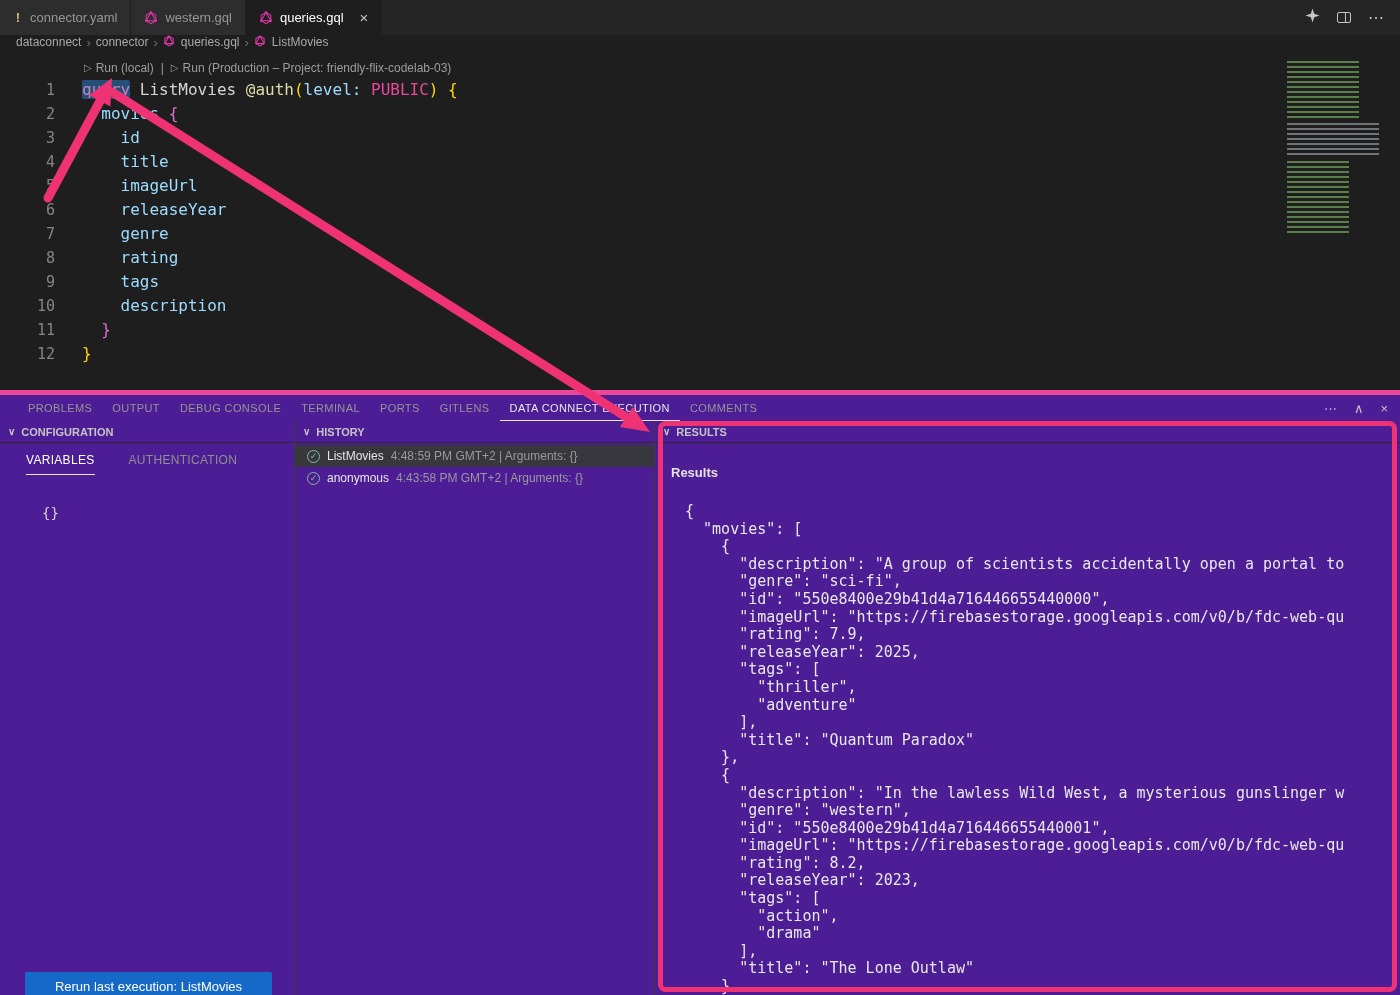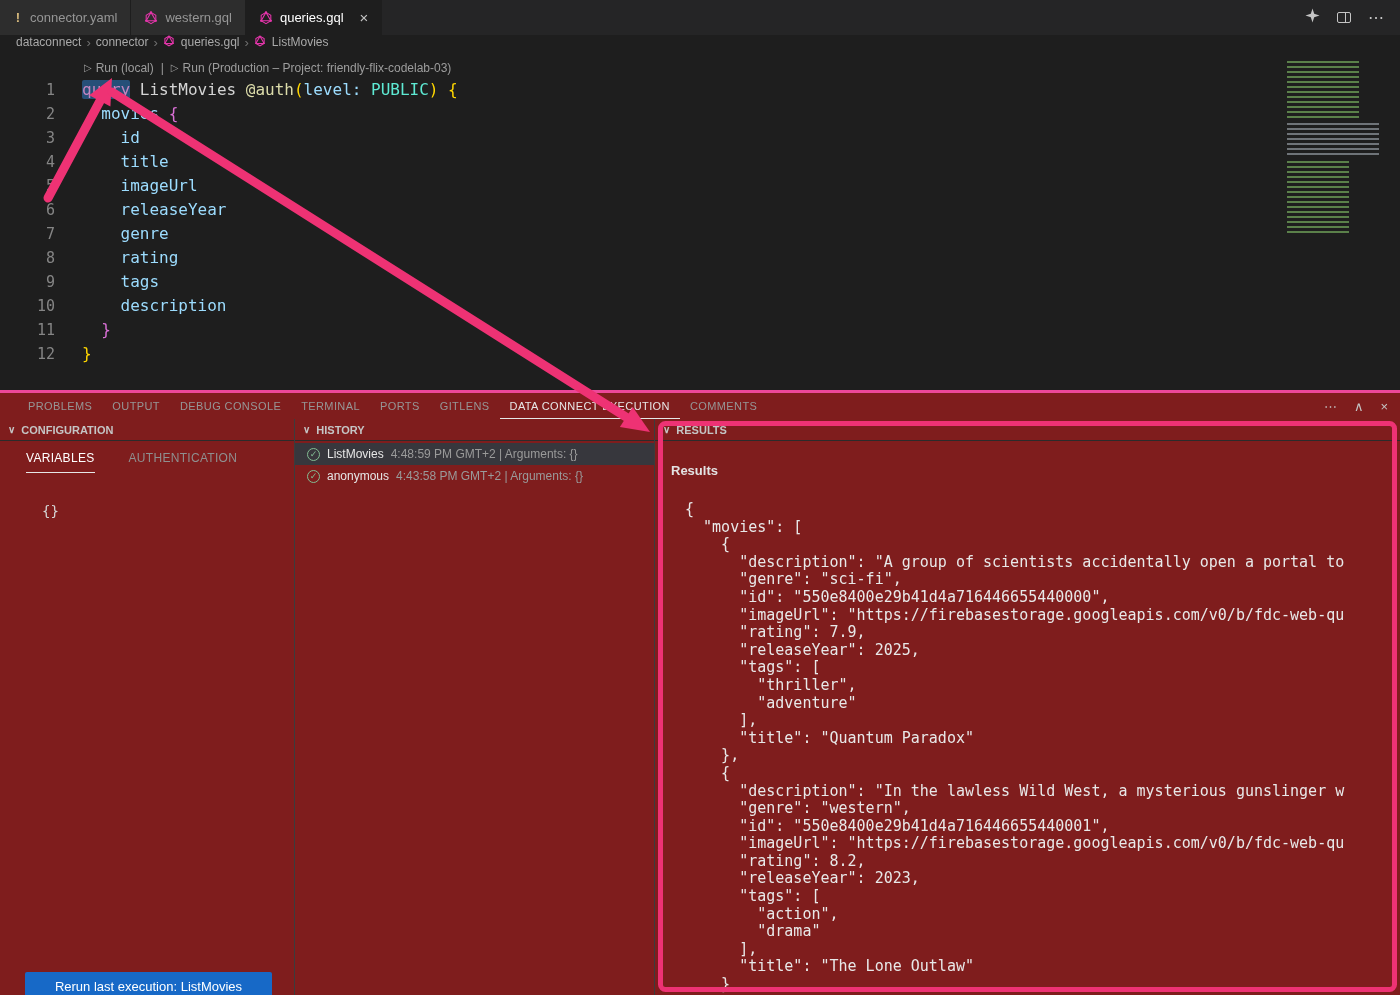--- a/index.html
+++ b/index.html
@@ -33,36 +33,36 @@
   .codelens-link { display:flex; align-items:center; gap:4px; }
   .codelens .play { font-size:10px; }
   .code-line { display:flex; height:24px; line-height:24px; font-family:"DejaVu Sans Mono", monospace; font-size:16px; }
   .ln { width:55px; flex:none; text-align:right; color:#858585; font-size:15px; }
   .code-text { padding-left:27px; white-space:pre; }
   .tk.pl { color:#d4d4d4; }
   .tk.kw { color:#c586c0; }
   .tk.sel { background:#264f78; border-radius:2px; }
   .tk.dec { color:#dcdcaa; }
   .tk.attr { color:#9cdcfe; }
-  .tk.const { color:#5eead4; }
+  .tk.const { color:#ec4899; }
   .tk.field { color:#9cdcfe; }
   .tk.b1 { color:#ffd700; }
   .tk.b2 { color:#da70d6; }
 
   
   .minimap { position:absolute; top:0; right:0; width:117px; height:182px; }
   .mm { position:absolute; }
   .mm.g { background:repeating-linear-gradient(180deg, rgba(106,153,85,.8) 0 2px, transparent 2px 5px); }
   .mm.w { background:repeating-linear-gradient(180deg, rgba(190,200,210,.5) 0 2px, transparent 2px 5px); }
   .mm1 { top:4px; left:4px; width:72px; height:58px; }
   .mm2 { top:66px; left:4px; width:92px; height:34px; }
   .mm3 { top:104px; left:4px; width:62px; height:74px; }
 
   
-  .panel { position:absolute; top:390px; left:0; right:0; bottom:0; background:#7f1d1d; border-top:3px solid #ec4899; }
+  .panel { position:absolute; top:390px; left:0; right:0; bottom:0; background:#4c1d95; border-top:5px solid #ec4899; }
   .panel-tabs { position:absolute; top:0; left:0; right:120px; height:26px; display:flex; align-items:stretch; padding-left:18px; }
   .panel-tab { display:flex; align-items:center; padding:0 10px; font-size:11px; letter-spacing:.4px; color:#969696; border-bottom:1px solid transparent; white-space:nowrap; }
   .panel-tab.active { color:#e7e7e7; border-bottom-color:#e7e7e7; }
   .panel-actions { position:absolute; right:12px; top:0; height:26px; display:flex; align-items:center; gap:17px; color:#c5c5c5; font-size:13px; }
   .panel-body { position:absolute; top:26px; left:0; right:0; bottom:0; display:flex; }
   .col { position:relative; }
   .col-config { width:295px; border-right:1px solid #3c3c3c; }
   .col-history { width:360px; border-right:1px solid #3c3c3c; }
   .col-results { flex:1; overflow:hidden; }
   .sec-header { height:22px; display:flex; align-items:center; gap:6px; padding-left:8px; font-size:11px; font-weight:bold; color:#c5c5c5; border-bottom:1px solid #2b2b2b; }

